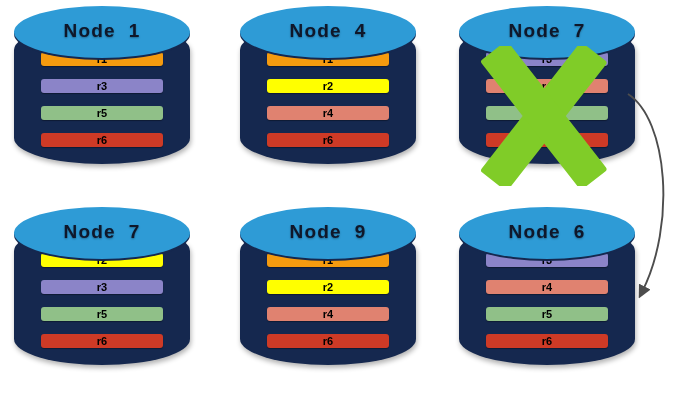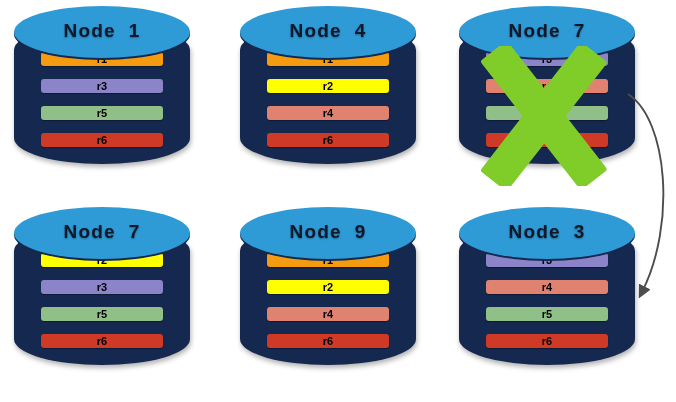--- a/index.html
+++ b/index.html
@@ -178,21 +178,21 @@
 
   <div class="node" style="left:459px; top:207px;">
     <div class="node-body"></div>
     <div class="bars">
       <div class="bar" style="background: rgb(139, 132, 200);">r3</div>
       <div class="bar" style="background: rgb(224, 130, 112);">r4</div>
       <div class="bar" style="background: rgb(144, 192, 136);">r5</div>
       <div class="bar" style="background: rgb(206, 58, 38);">r6</div>
     </div>
     <div class="node-top"></div>
-    <div class="node-title">Node  3</div>
+    <div class="node-title">Node  6</div>
   </div>
 
   <svg class="arrow-layer" viewBox="0 0 676 402">
     <defs>
       <marker id="arrowhead" markerWidth="7" markerHeight="7" refX="3.2" refY="3.4" orient="auto" markerUnits="strokeWidth">
         <path d="M0,0 L7,3.4 L0,6.8 z" fill="#4d4d4d"></path>
       </marker>
     </defs>
     <path d="M 628,94 C 668,120 676,225 642,292" fill="none" stroke="#4d4d4d" stroke-width="1.9" marker-end="url(#arrowhead)"></path>
   </svg>

